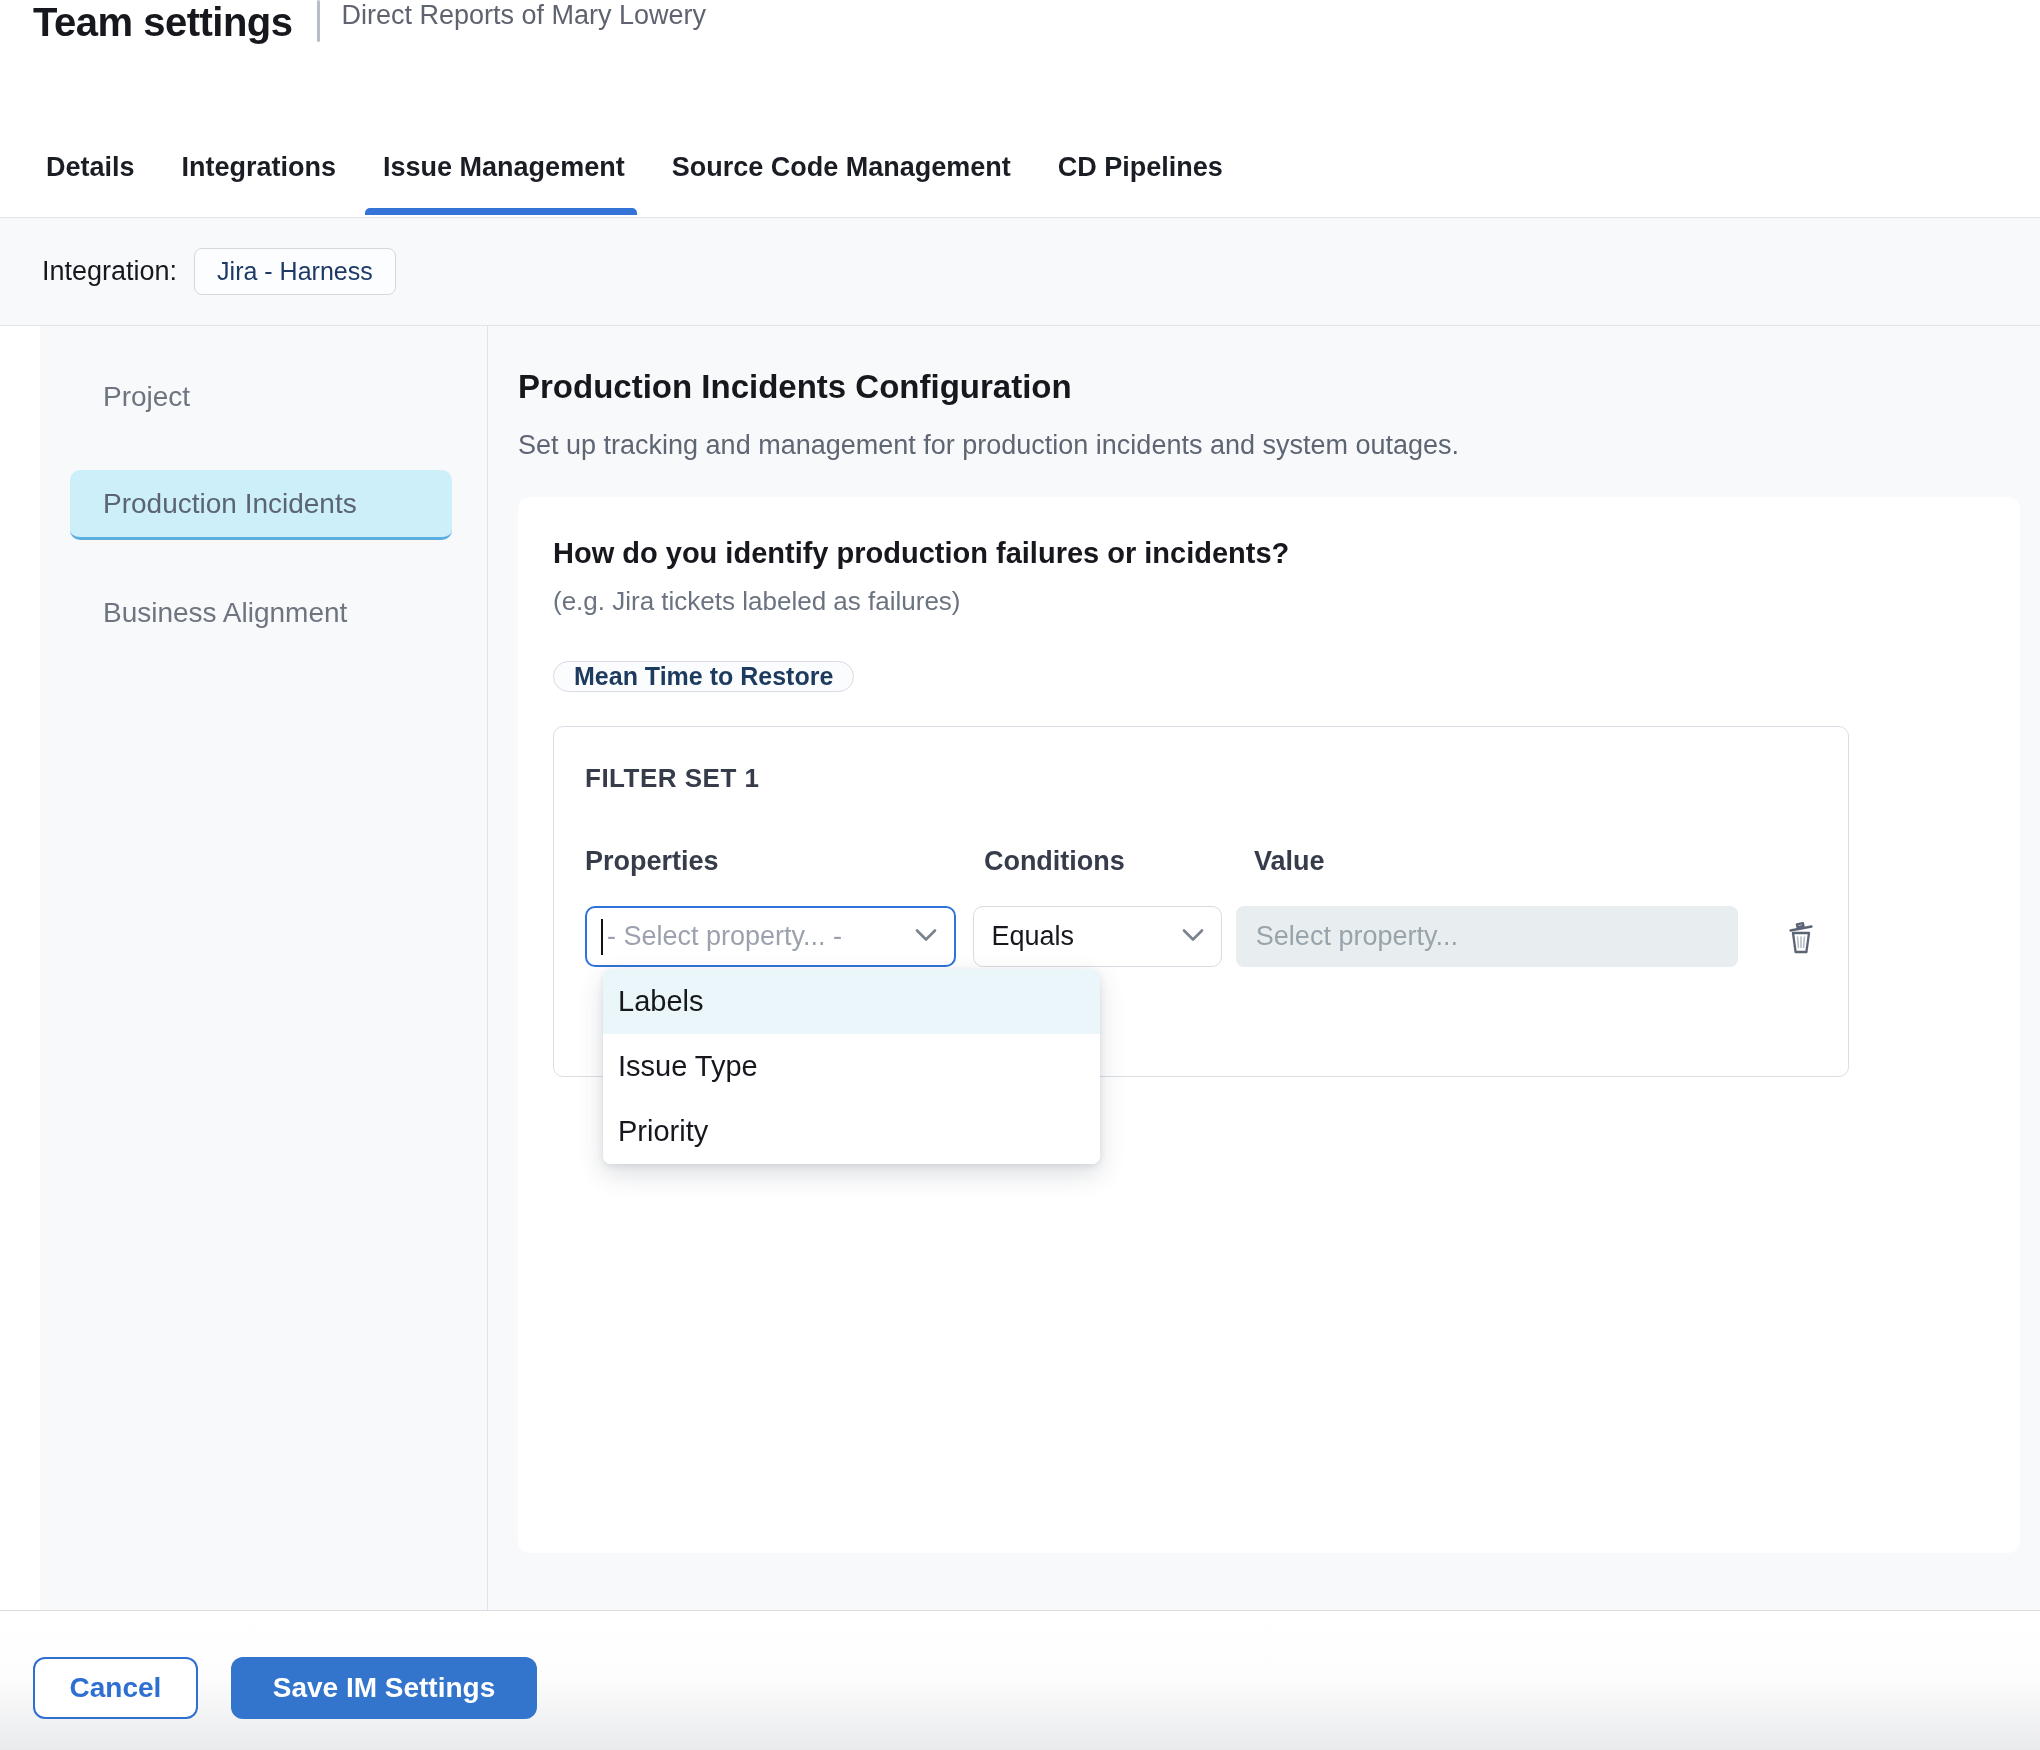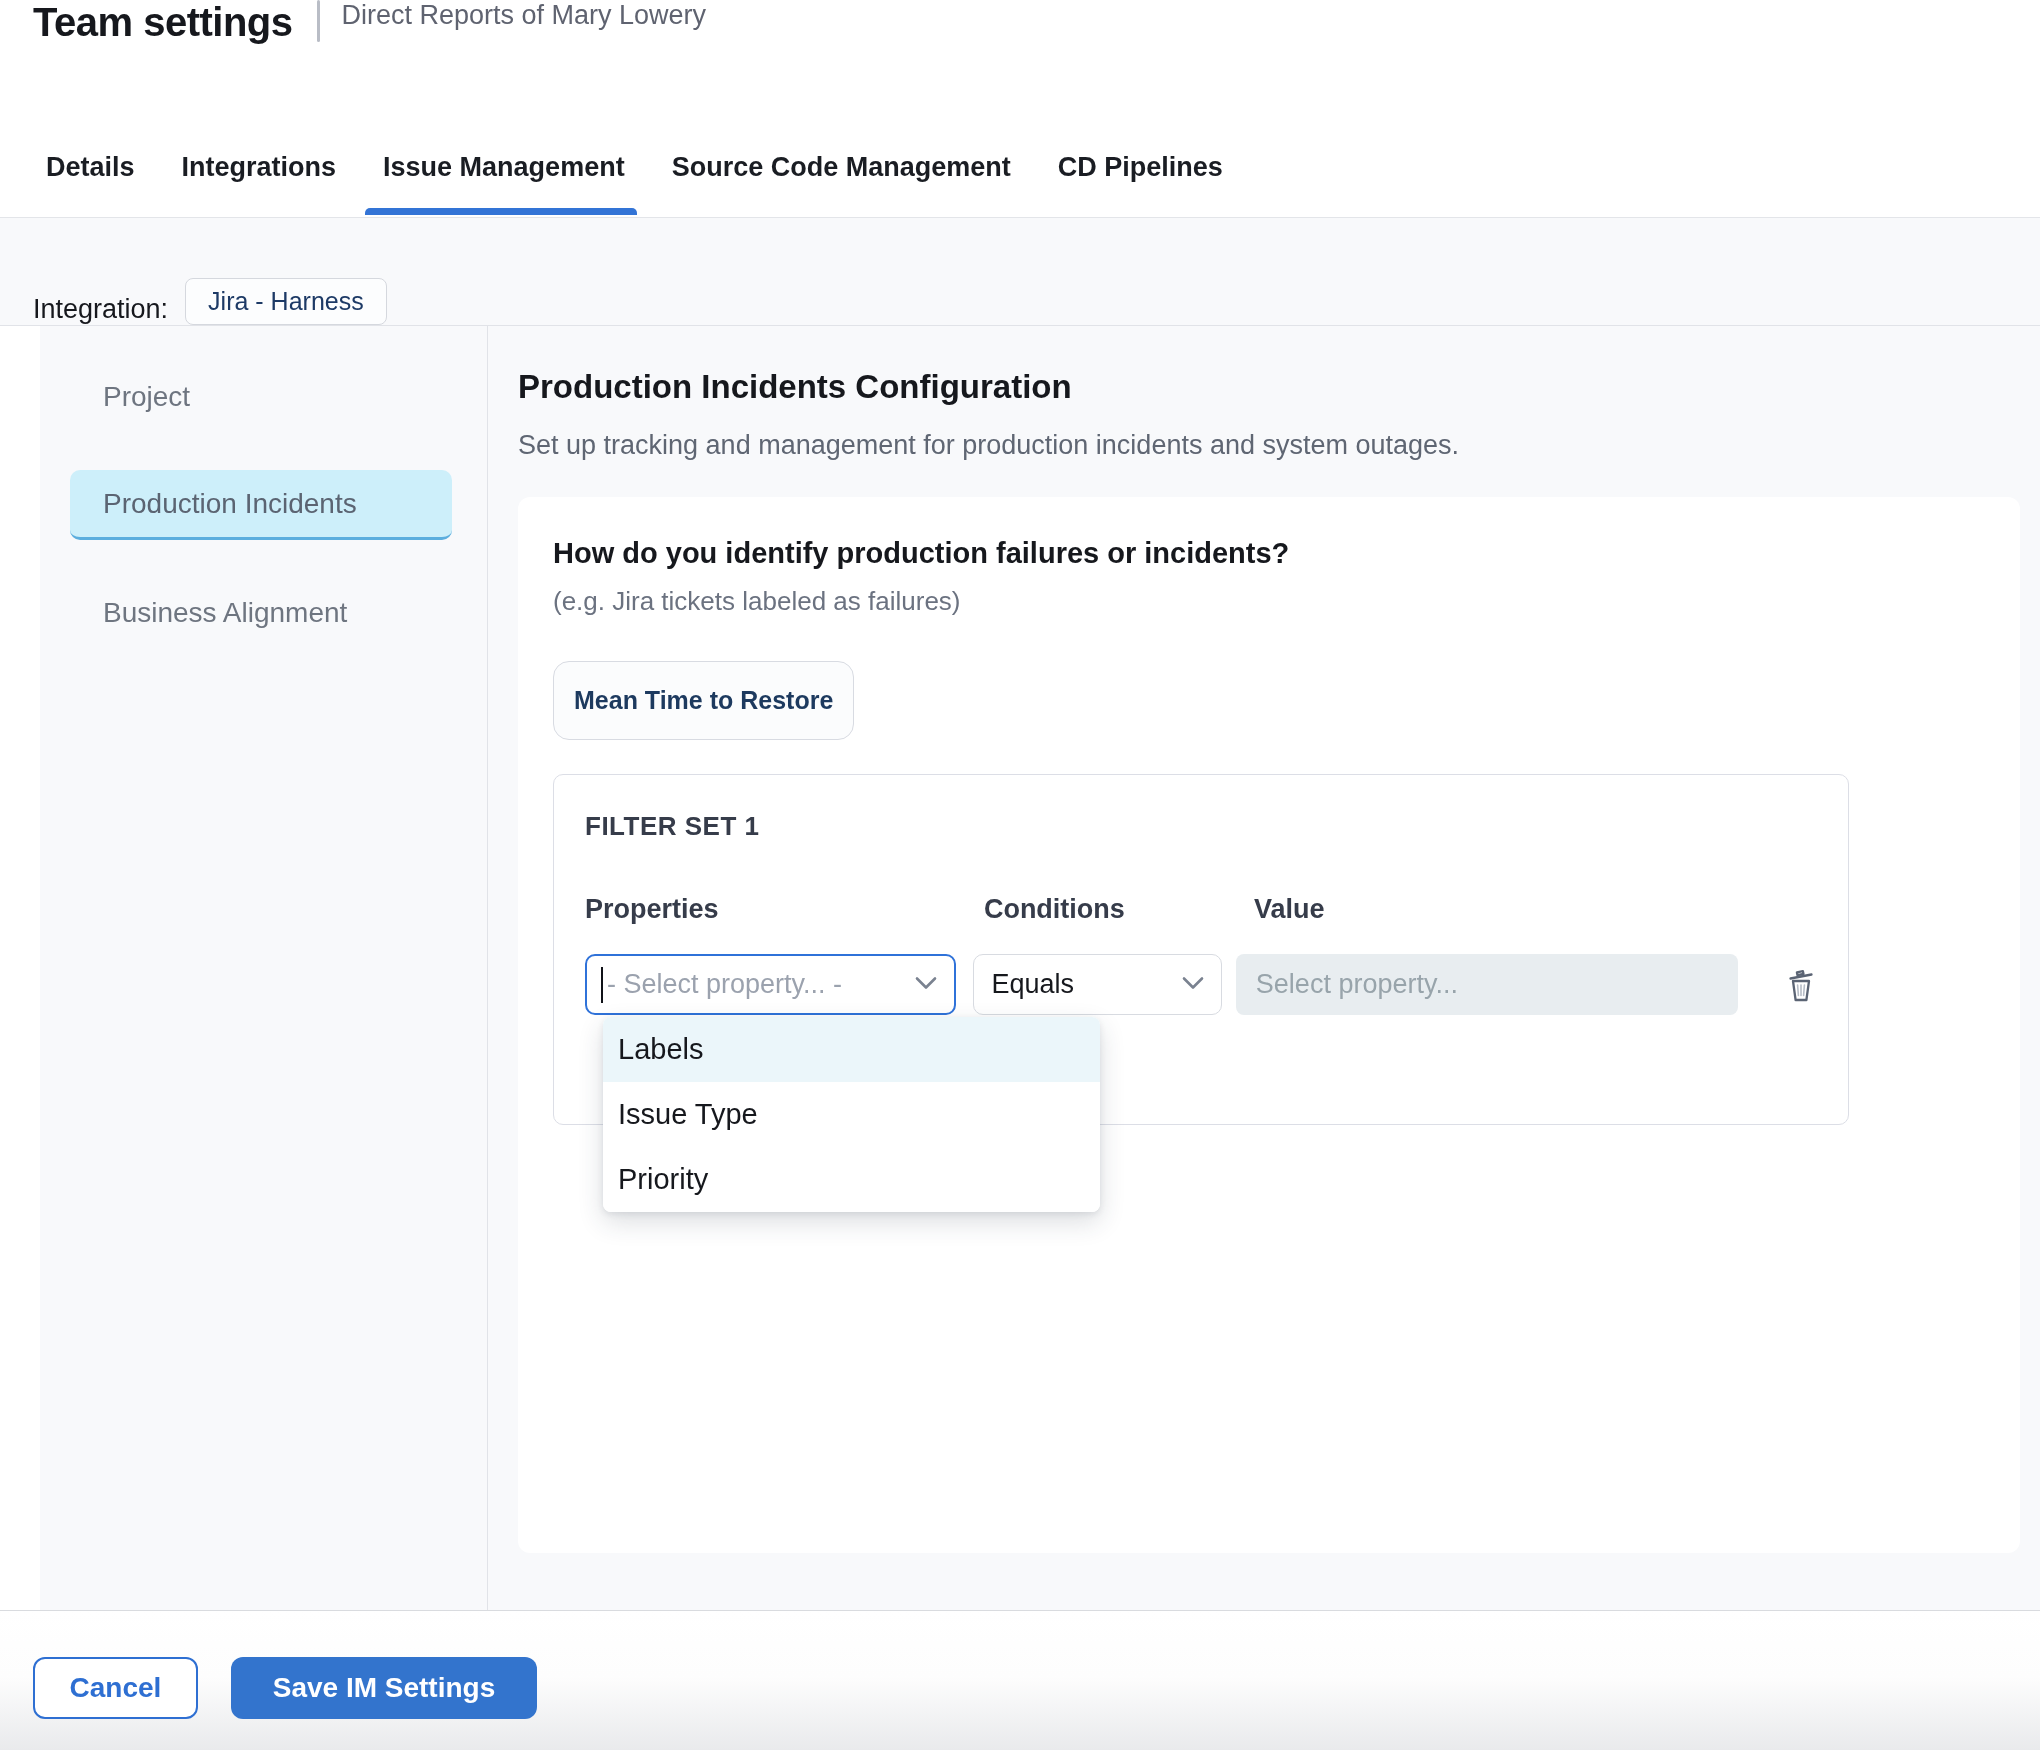--- a/index.html
+++ b/index.html
@@ -14,39 +14,39 @@
   .app-title { font-size:40px; font-weight:bold; color:#16181d; letter-spacing:-0.5px; }
   .title-sep { width:3px; height:42px; background:#b9bdc6; margin:0 22px 0 24px; border-radius:2px; }
   .app-subtitle { font-size:27px; color:#5f6370; }
 
   
   .tabs-row { height:100px; display:flex; align-items:center; padding-left:46px; background:#fff; border-bottom:1px solid #e3e5e9; }
   .tab { position:relative; font-size:27px; font-weight:600; color:#1a1d23; margin-right:47px; height:100%; display:flex; align-items:center; cursor:pointer; }
   .tab.active::after { content:""; position:absolute; left:-18px; right:-12px; bottom:2px; height:7px; background:#3374d6; border-radius:5px 5px 0 0; }
 
   
-  .integration-row { height:108px; background:#f8f9fb; border-bottom:1px solid #e1e3e8; display:flex; align-items:flex-end; padding-left:33px; }
+  .integration-row { height:108px; background:#f8f9fb; border-bottom:1px solid #e1e3e8; display:flex; align-items:center; padding-left:42px; }
   .integration-label { font-size:27px; color:#16181d; }
   .integration-chip { margin-left:17px; font-size:25px; color:#1d3a66; background:#fcfdfe; border:1px solid #d5d8de; border-radius:8px; padding:8px 22px; cursor:pointer; }
 
   
   .body-row { display:flex; height:1284px; background:#f8f9fb;margin-left:40px; }
   .side-nav { width:448px; border-right:1px solid #e1e3e8; padding-top:36px; flex-shrink:0; }
   .side-item { width:382px; margin:0 0 38px 30px; height:70px; display:flex; align-items:center; padding-left:33px; font-size:28px; color:#6e7580; border-radius:10px; cursor:pointer; }
   .side-item.selected { background:#cdeffa; color:#5b6472; border-bottom:3px solid #5caede; }
 
   .main-col { flex:1; padding-left:30px; }
   .page-title { margin-top:42px; font-size:33px; font-weight:bold; color:#16181d; }
   .page-subtitle { margin-top:24px; font-size:27px; color:#5f6673; }
 
   
   .config-card { margin-top:36px; width:1502px; height:1056px; background:#ffffff; border-radius:12px; padding:40px 35px; }
   .question { font-size:29px; font-weight:bold; color:#16181d; }
   .hint { margin-top:16px; font-size:26px; color:#6b7280; }
-  .metric-chip { display:inline-block; margin-top:44px; font-size:25px; font-weight:600; color:#1d3a5f; background:#fbfcfd; border:1px solid #d8dbe2; border-radius:16px; padding:24px 20px; cursor:pointer; }
+  .metric-chip { display:inline-block; margin-top:44px; font-size:25px; font-weight:600; color:#1d3a5f; background:#fbfcfd; border:1px solid #d8dbe2; border-radius:16px; padding:0 20px; cursor:pointer; }
 
   
   .filter-card { margin-top:34px; width:1296px; height:351px; border:1px solid #dcdee6; border-radius:10px; padding:36px 30px 0 31px; }
   .filter-title { font-size:26px; font-weight:bold; color:#363c4a; letter-spacing:0.5px; }
   .cols-row { display:flex; margin-top:52px; }
   .col-label { font-size:27px; font-weight:bold; color:#363c4a; }
   .w-prop { width:407px; margin-right:17px; }
   .w-cond { width:273px; margin-right:14px; }
   .w-val  { width:552px; margin-right:46px; }
   .controls-row { display:flex; margin-top:29px; align-items:flex-start; }

